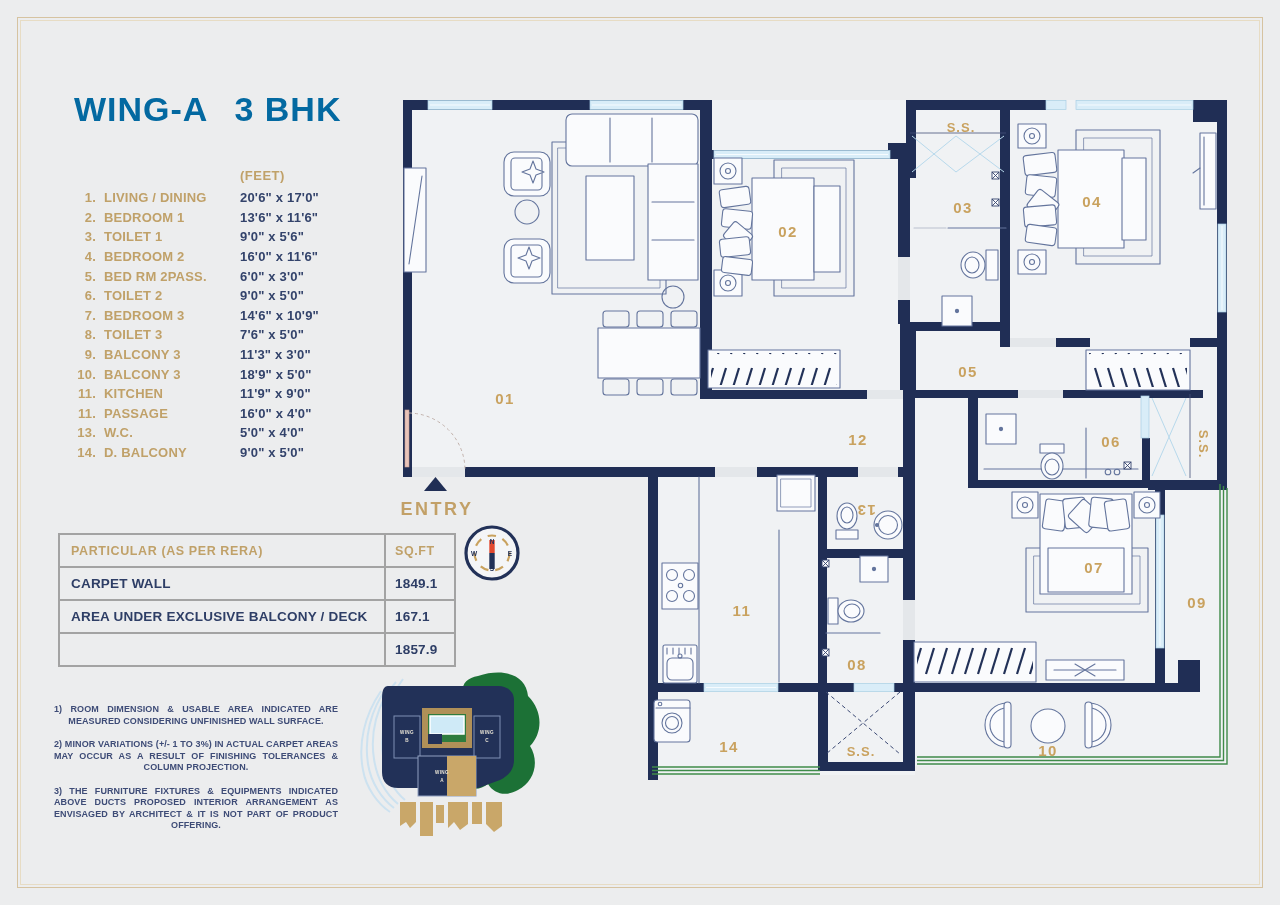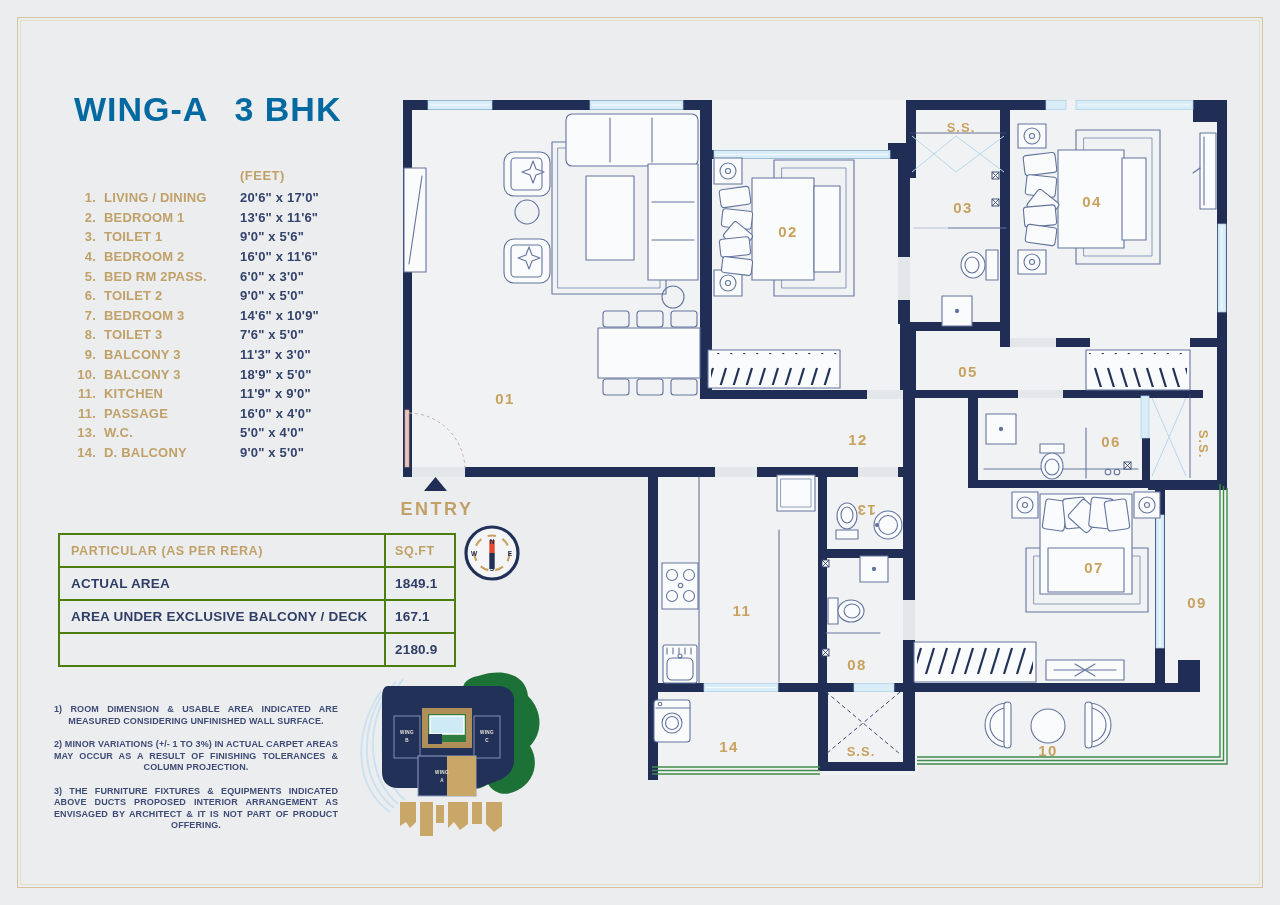--- a/index.html
+++ b/index.html
@@ -7,21 +7,21 @@
   .frame{position:absolute;left:17px;top:17px;right:17px;bottom:17px;border:1px solid #d6c3a1;outline:1px solid #e7dcc4;outline-offset:-4px;pointer-events:none}
   .title{position:absolute;left:74px;top:90px;font-size:34px;font-weight:700;color:#0369a1;letter-spacing:1px;white-space:nowrap}
   .title .t2{margin-left:26px}
   .feet{position:absolute;left:240px;top:168px;font-size:13px;font-weight:700;color:#c0a169;letter-spacing:.5px}
   .legend{position:absolute;left:62px;top:188px}
   .lrow{display:flex;height:19.6px;align-items:center;font-size:13px;font-weight:700;letter-spacing:.2px;white-space:nowrap}
   .ln{width:34px;text-align:right;margin-right:8px;color:#c0a169}
   .lname{width:136px;color:#c0a169}
   .lsize{color:#33436b}
   table.area{position:absolute;left:58px;top:533px;border-collapse:collapse}
-  table.area td{border:2px solid #4d7c0f;height:29px;vertical-align:middle}
+  table.area td{border:2px solid #a3a3a3;height:29px;vertical-align:middle}
   td.c1{width:312px;padding-left:11px}
   td.c2{width:58px;padding-left:9px}
   .thead td{color:#c0a169;font-size:12.5px;font-weight:700;letter-spacing:.6px}
   .trow td{color:#2e3e66;font-size:13.5px;font-weight:600;letter-spacing:.2px}
   .notes{position:absolute;left:54px;top:700px;width:284px;color:#3e4c77;font-size:9px;font-weight:700;line-height:11.5px;letter-spacing:.1px}
   .notes p{margin:4px 0 12px;text-align:justify;text-align-last:center}
   .plan{position:absolute;left:395px;top:88px}
   .keyplan{position:absolute;left:358px;top:664px}
   svg text{font-family:"Liberation Sans",sans-serif}
   .rlab{fill:#c9a25f;font-size:15px;font-weight:700;letter-spacing:1.5px;text-anchor:middle}
@@ -114,30 +114,30 @@
     </div>
 </div>
 
 <table class="area">
   <tbody>
       <tr class="thead">
     <td class="c1">PARTICULAR (AS PER RERA)</td>
     <td class="c2">SQ.FT</td>
   </tr>
   <tr class="trow">
-    <td class="c1">ACTUAL AREA</td>
+    <td class="c1">CARPET WALL</td>
     <td class="c2">1849.1</td>
   </tr>
   <tr class="trow">
     <td class="c1">AREA UNDER EXCLUSIVE BALCONY / DECK</td>
     <td class="c2">167.1</td>
   </tr>
   <tr class="trow">
     <td class="c1"></td>
-    <td class="c2">2180.9</td>
+    <td class="c2">1857.9</td>
   </tr>
 </tbody>
   </table>
 
 <div class="notes">
   <p>1)  ROOM DIMENSION &amp; USABLE AREA INDICATED ARE MEASURED CONSIDERING UNFINISHED WALL SURFACE.</p>
   <p>2)  MINOR VARIATIONS (+/- 1 TO 3%) IN ACTUAL CARPET AREAS MAY OCCUR AS A RESULT OF FINISHING TOLERANCES &amp; COLUMN PROJECTION.</p>
   <p>3)  THE FURNITURE FIXTURES &amp; EQUIPMENTS INDICATED ABOVE DUCTS PROPOSED INTERIOR ARRANGEMENT AS ENVISAGED BY ARCHITECT &amp; IT IS NOT PART OF PRODUCT OFFERING.</p>
 </div>
 

